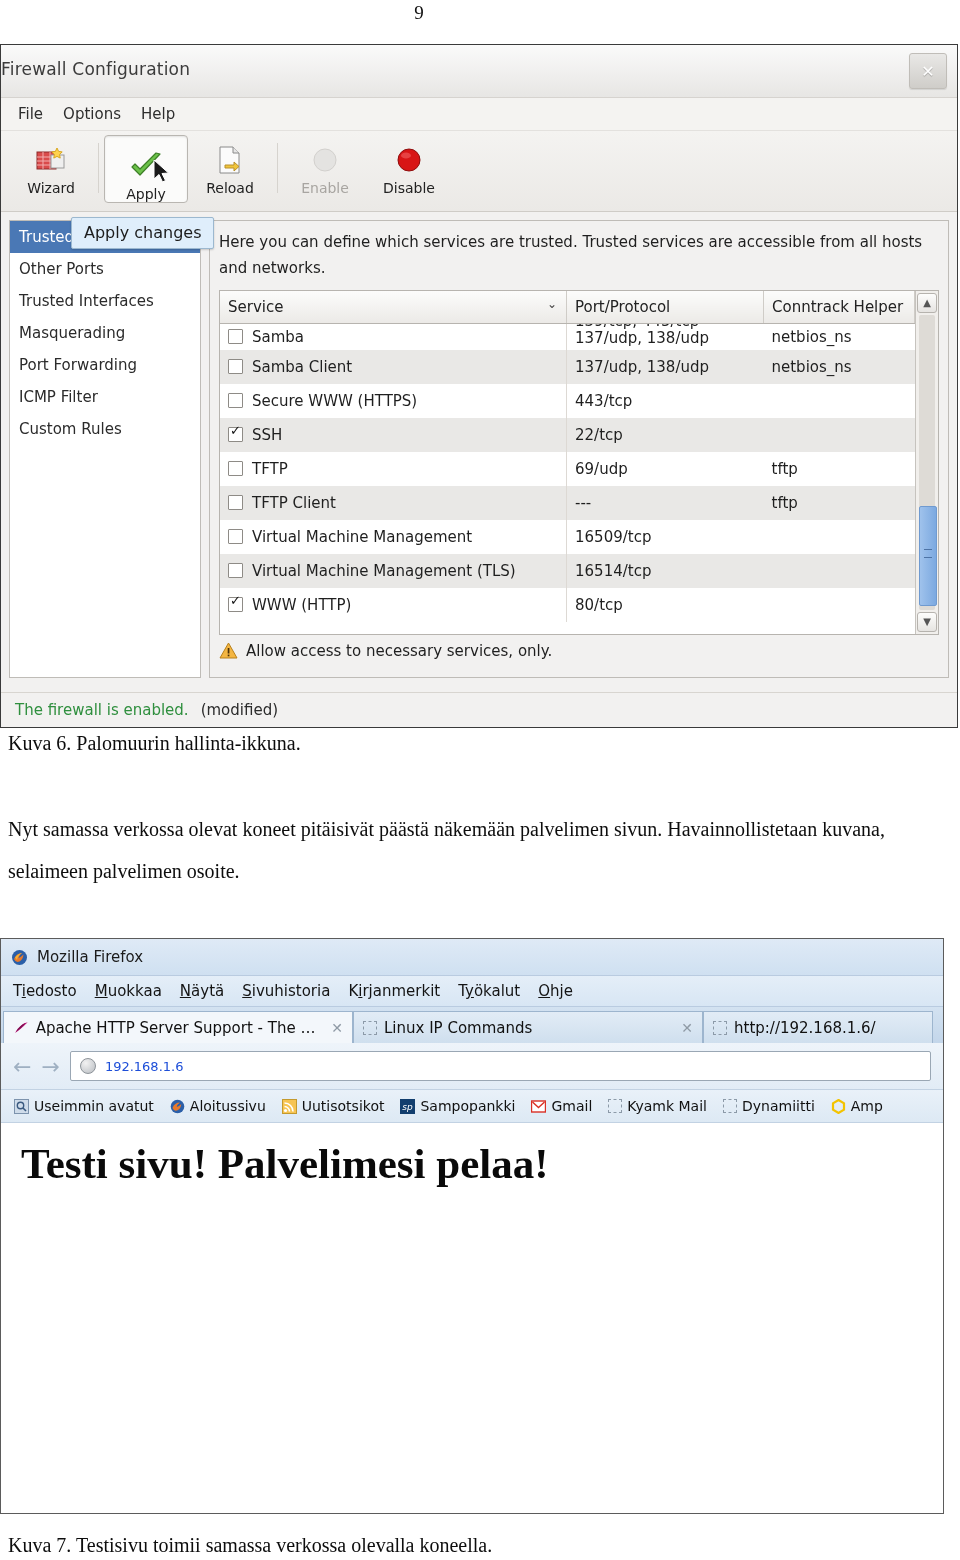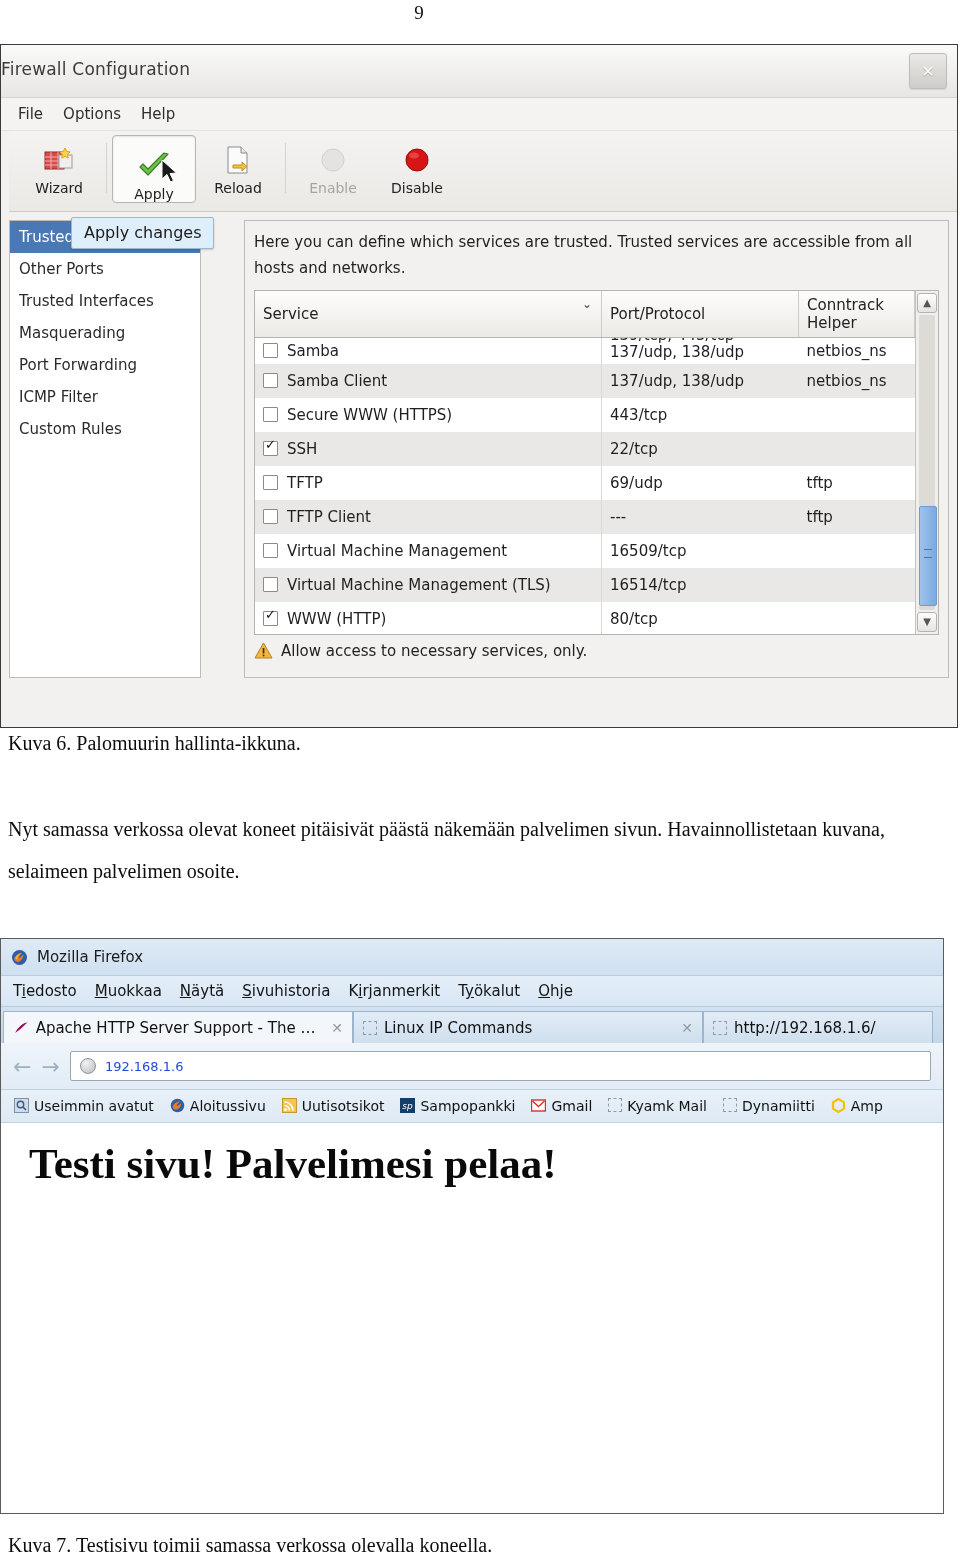--- a/index.html
+++ b/index.html
@@ -55,21 +55,20 @@
     border-bottom:1px solid #e3e1de;
   }
   .fw-menubar span{ cursor:default; }
 
   
   .fw-toolbar{
     height:76px; display:flex; align-items:flex-start; padding:4px 0 0 8px;
     background:linear-gradient(to bottom,#f4f3f1,#ebe9e6);
     border-bottom:1px solid #cfccc7;
     position:relative;
-    margin-left:8px;
   }
   .tb-btn{
     width:84px; height:68px; display:flex; flex-direction:column;
     align-items:center; justify-content:flex-start; padding-top:6px;
     font-size:14px; color:#222; box-sizing:border-box;
   }
   .tb-btn.pressed{
     background:#fbfbfa;
     border:1px solid #b9b6b1;
     border-radius:4px;
@@ -96,21 +95,21 @@
     width:192px; background:#ffffff;
     border:1px solid #bfbcb7; box-sizing:border-box;
     font-size:15px; color:#2b2b2b;
   }
   .side-item{ padding:7px 9px 7px 9px; }
   .side-item.sel{ background:#4a78b5; color:#ffffff; }
 
   .fw-main{
     flex:1; background:#f2f1f0;
     border:1px solid #bfbcb7; box-sizing:border-box;
-    padding:8px 9px 6px 9px; position:relative;margin-left:35px;
+    padding:8px 9px 6px 9px; position:relative;
   }
   .fw-desc{ font-size:15px; color:#1f1f1f; line-height:1.75; }
 
   
   .tbl-wrap{
     margin-top:8px; background:#fff;
     border:1px solid #b7b4af; display:flex; height:345px; box-sizing:border-box;
   }
   .tbl-scrollarea{ flex:1; overflow:hidden; position:relative; }
   table.svc{ border-collapse:collapse; width:100%; font-size:15px; table-layout:fixed;}
@@ -229,25 +228,25 @@
     background:radial-gradient(circle at 35% 30%, #f2f2f2, #b9bdc2);
     border:1px solid #8d9399;
   }
 
   .ff-bookmarks{
     height:32px; display:flex; align-items:center; gap:6px; padding-left:8px;
     background:linear-gradient(to bottom,#e9f1f9,#dde9f4);
     border-bottom:1px solid #c2d2e3;
     font-size:14px; color:#111; overflow:hidden; white-space:nowrap;
   }
-  .bm{ display:flex; align-items:flex-start; gap:5px; padding:0 5px; }
+  .bm{ display:flex; align-items:center; gap:5px; padding:0 5px; }
   .bmico{ width:15px; height:15px; display:inline-block; }
   .bm-dashed{ width:14px; height:14px; border:1px dashed #8c9aa8; box-sizing:border-box;}
 
-  .ff-content{ background:#ffffff; height:390px; padding:16px 0 0 28px; box-sizing:border-box;}
+  .ff-content{ background:#ffffff; height:390px; padding:16px 0 0 20px; box-sizing:border-box;}
   .ff-h1{ font-family:"Liberation Serif", serif; font-size:43px; font-weight:bold; color:#0a0a0a;}
 </style>
 </head>
 <body>
 
 <div class="page-num">9</div>
 
 <div class="fw-window">
 
   <div class="fw-titlebar">
@@ -445,20 +444,24 @@
           <rect x="8.7" y="6" width="1.7" height="5.5" fill="#4a3008"></rect>
           <rect x="8.7" y="12.6" width="1.7" height="1.7" fill="#4a3008"></rect>
         </svg>
         <span>Allow access to necessary services, only.</span>
       </div>
     </div>
   </div>
 
   <div class="tooltip">Apply changes</div>
 
+  <div class="fw-status">
+    <span class="st-green">The firewall is enabled.</span>
+    <span class="st-mod">(modified)</span>
+  </div>
 </div>
 
 <div class="cap" style="left:8px; top:732px;">Kuva 6. Palomuurin hallinta-ikkuna.</div>
 <div class="para" style="left:8px; top:808px;">Nyt samassa verkossa olevat koneet pitäisivät päästä näkemään palvelimen sivun. Havainnollistetaan kuvana, selaimeen palvelimen osoite.</div>
 
 <div class="ff-window">
 
   <div class="ff-title">
     <svg width="17" height="17" viewBox="0 0 17 17">
       <circle cx="8.5" cy="8.5" r="7.5" fill="#2b5fa8"></circle>

